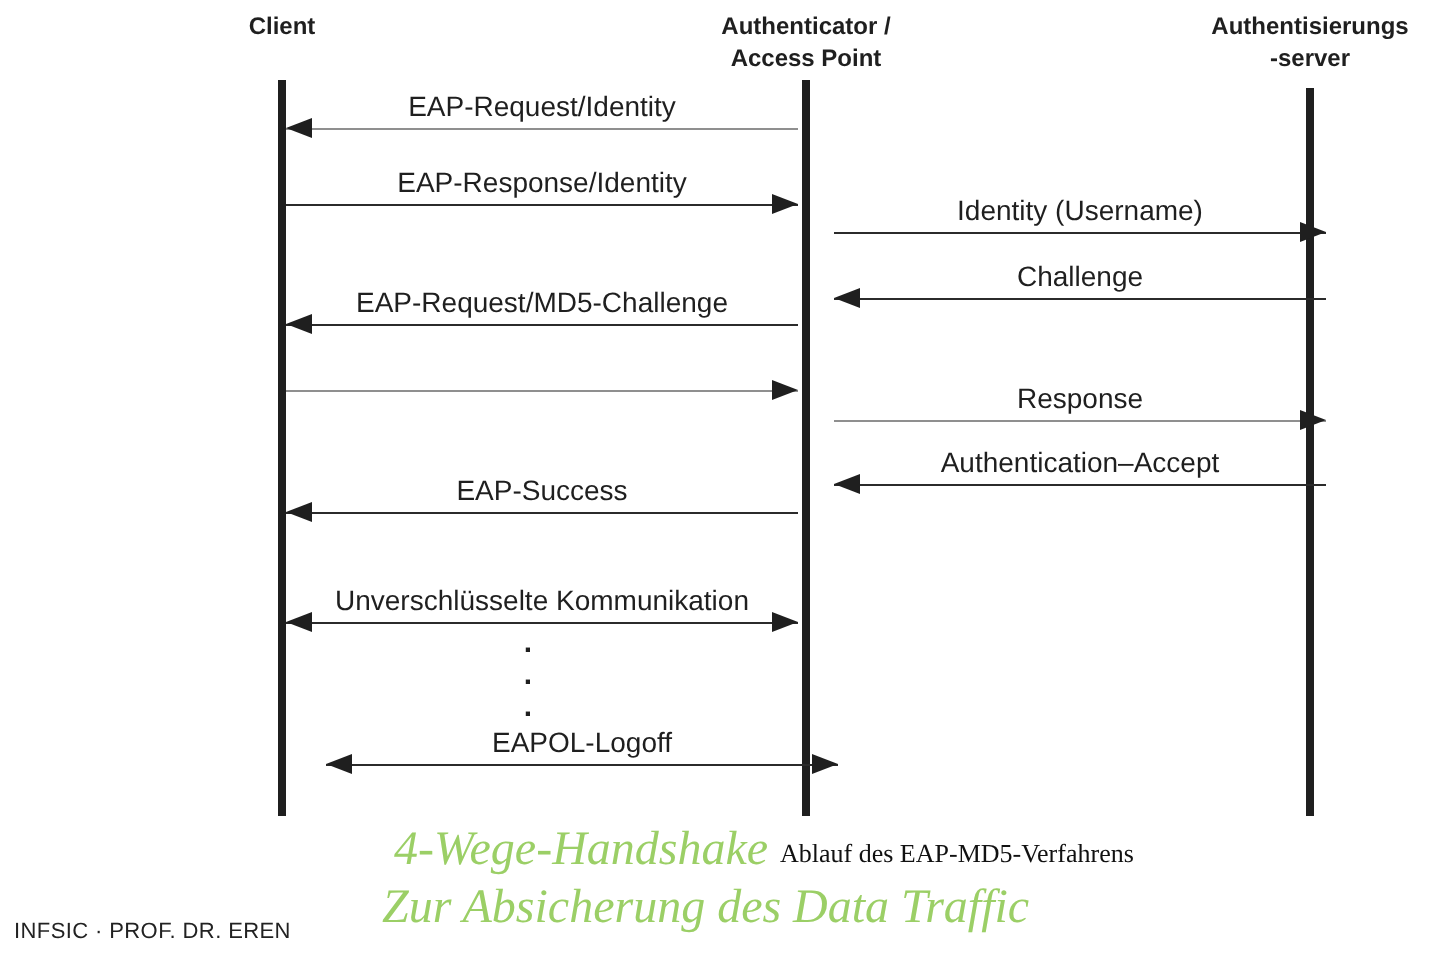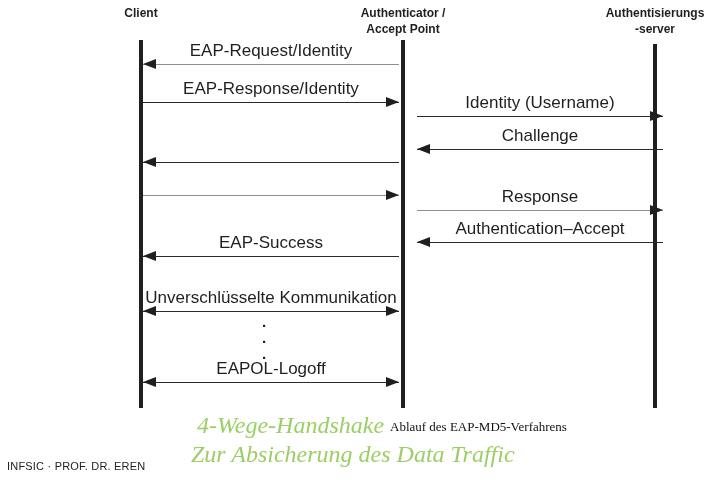--- a/index.html
+++ b/index.html
@@ -32,34 +32,34 @@
   .lifeline {
     position: absolute;
     width: 4px;
     background: #1f1f1f;
   }
   .ll-client { left: 139px; top: 40px; height: 368px; }
   .ll-auth   { left: 401px; top: 40px; height: 368px; }
   .ll-server { left: 653px; top: 44px; height: 364px; }
 
   
-  .arrow { position: absolute; height: 22px; font-size: 17px; }
+  .arrow { position: absolute; height: 22px; font-size: 14px; }
   .span-ca { left: 143px; width: 256px; }  
   .span-as { left: 417px; width: 246px; text-decoration: underline; }  
   .a1  { top: 44px;  }
   .a2  { top: 82px;  }
   .a3  { top: 96px;  }
   .a4  { top: 129px; }
   .a5  { top: 142px; }
   .a6  { top: 175px; }
   .a7  { top: 190px; }
   .a8  { top: 222px; }
   .a9  { top: 236px; }
   .a10 { top: 291px; }
-  .a11 { top: 362px; }
+  .a11 { top: 362px; margin-left: 20px; }
 
   .line {
     position: absolute;
     left: 0; right: 0; bottom: 1px;
     height: 1.5px;
     background: #2b2b2b;
   }
   .gray .line { background: #8f8f8f; }
   .lbl {
     position: absolute;
@@ -120,21 +120,21 @@
     white-space: nowrap;
   }
 </style>
 </head>
 <body>
 
 <div class="stage">
 
   <div class="actor-label actor-client">Client</div>
   <div class="actor-label actor-auth">Authenticator /
-Accept Point</div>
+Access Point</div>
   <div class="actor-label actor-server">Authentisierungs
 -server</div>
 
   <div class="lifeline ll-client"></div>
   <div class="lifeline ll-auth"></div>
   <div class="lifeline ll-server"></div>
 
   <div class="arrow span-ca a1 gray">
     <div class="lbl">EAP-Request/Identity</div>
     <div class="line"></div>
@@ -153,20 +153,21 @@
     <div class="head hr"></div>
   </div>
 
   <div class="arrow span-as a4">
     <div class="lbl">Challenge</div>
     <div class="line"></div>
     <div class="head hl"></div>
   </div>
 
   <div class="arrow span-ca a5">
+    <div class="lbl">EAP-Request/MD5-Challenge</div>
     <div class="line"></div>
     <div class="head hl"></div>
   </div>
 
   <div class="arrow span-ca a6 gray">
     <div class="line"></div>
     <div class="head hr"></div>
   </div>
 
   <div class="arrow span-as a8">

